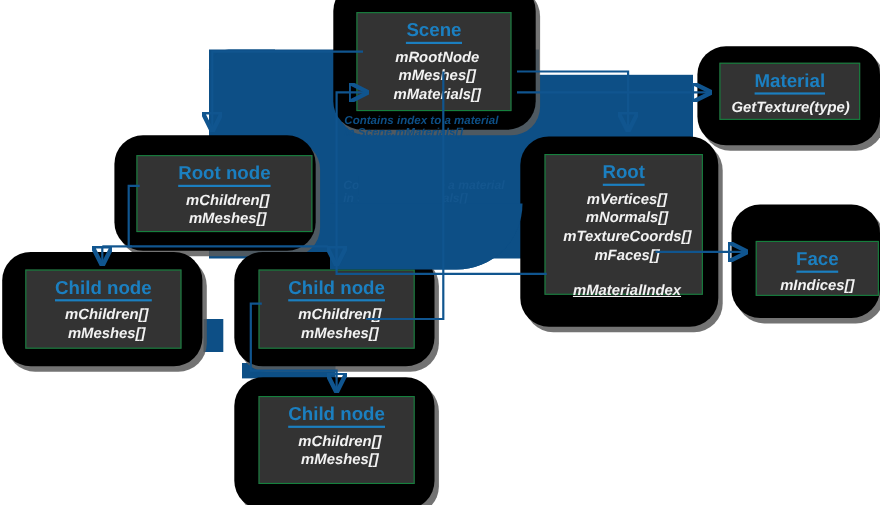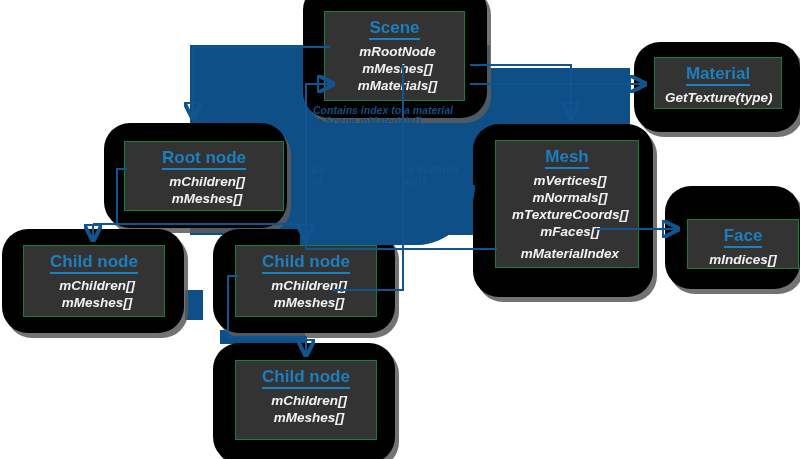--- a/index.html
+++ b/index.html
@@ -133,27 +133,27 @@
   </div>
 
   <div class="panel center-fields" style="left:654px;top:57px;width:128px;height:52px;">
     <span class="title">Material</span>
     <div class="fields">
       <div class="field">GetTexture(type)</div>
     </div>
   </div>
 
   <div class="panel" style="left:495px;top:140px;width:144px;height:128px;">
-    <span class="title">Mesh</span>
+    <span class="title">Root</span>
     <div class="fields">
       <div class="field">mVertices[]</div>
       <div class="field">mNormals[]</div>
       <div class="field">mTextureCoords[]</div>
       <div class="field">mFaces[]</div>
-      <div class="field" style="margin-top:5px;">mMaterialIndex</div>
+      <div class="field" style="margin-top:15px;text-decoration:underline;">mMaterialIndex</div>
     </div>
   </div>
 
   <div class="panel center-fields" style="left:687px;top:203px;width:112px;height:50px;margin-top:16px;">
     <span class="title">Face</span>
     <div class="fields">
       <div class="field">mIndices[]</div>
     </div>
   </div>
 

